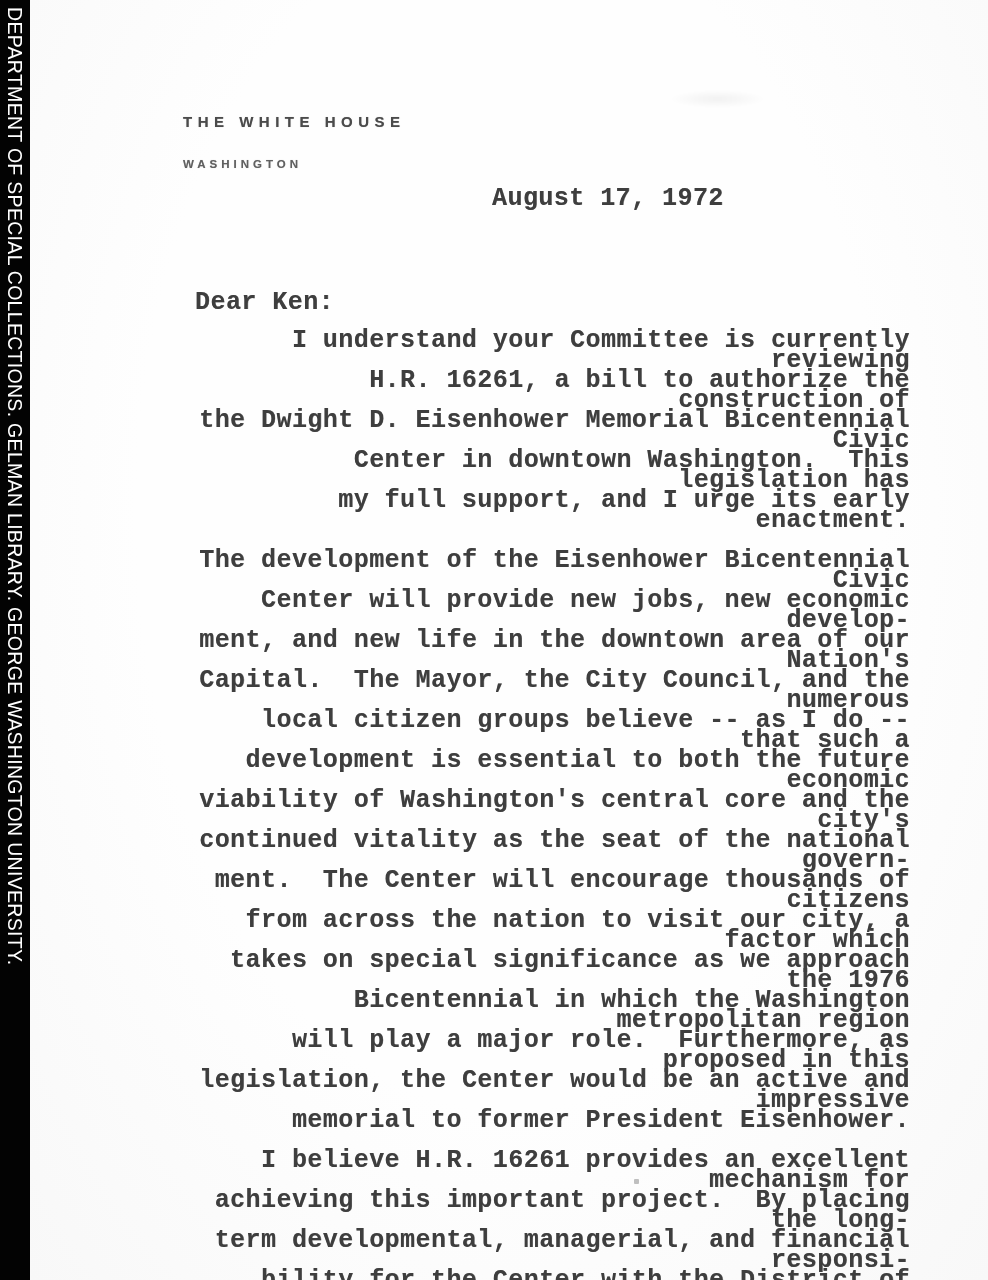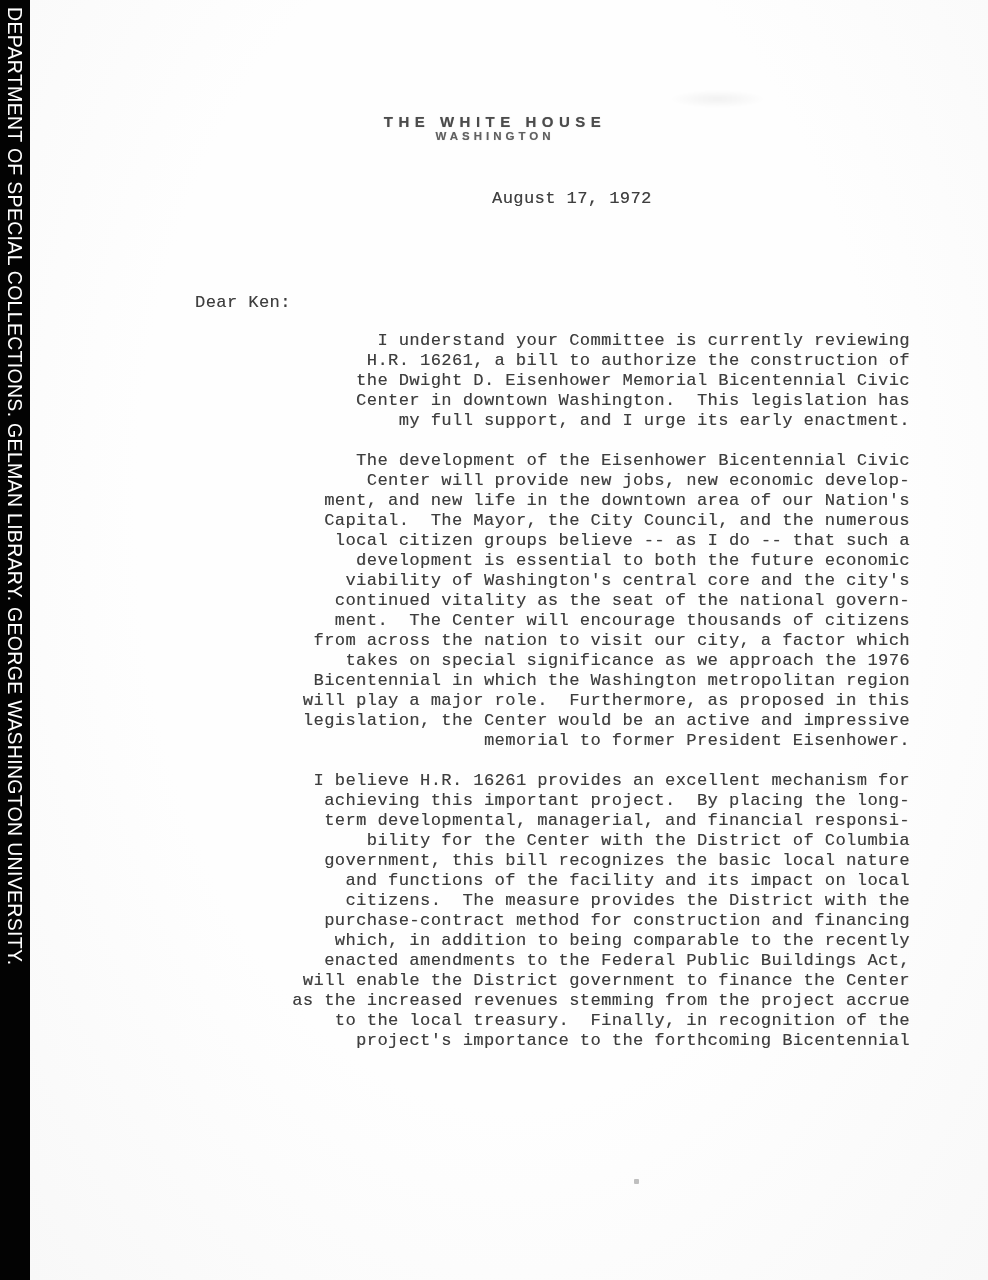--- a/index.html
+++ b/index.html
@@ -44,45 +44,46 @@
     width: 958px;
     height: 1280px;
     background: radial-gradient(ellipse at 50% 40%, #fefefe 55%, #f8f8f8 100%);
   }
   
   .letterhead {
     position: absolute;
     left: 153px;
     top: 113px;
     width: 624px;
-    text-align: center;
+    text-align: left;
   }
   .lh-title {
     font-size: 15px;
     font-weight: 600;
     letter-spacing: 5.5px;
     color: #4b4b4b;
     text-shadow: 0 0 0.7px rgba(75,75,75,0.55);
   }
   .lh-city {
-    margin-top: 0;
+    margin-top: 28px;
     font-size: 11.5px;
     font-weight: 600;
     letter-spacing: 4px;
     color: #606060;
     text-shadow: 0 0 0.7px rgba(96,96,96,0.5);
   }
   
   .tw {
     font-family: "Liberation Mono", monospace;
-    font-size: 17px;
+    font-size: 25px;
     line-height: 20px;
     letter-spacing: 0.45px;
     color: #3e3e3e;
     text-shadow: 0.3px 0.3px 0.6px rgba(62,62,62,0.5);
+    font-weight: bold;
   }
   .date-line {
     position: absolute;
     left: 462px;
     top: 189px;
   }
   .letter-body {
     position: absolute;
     left: 165px;
     top: 293px;

